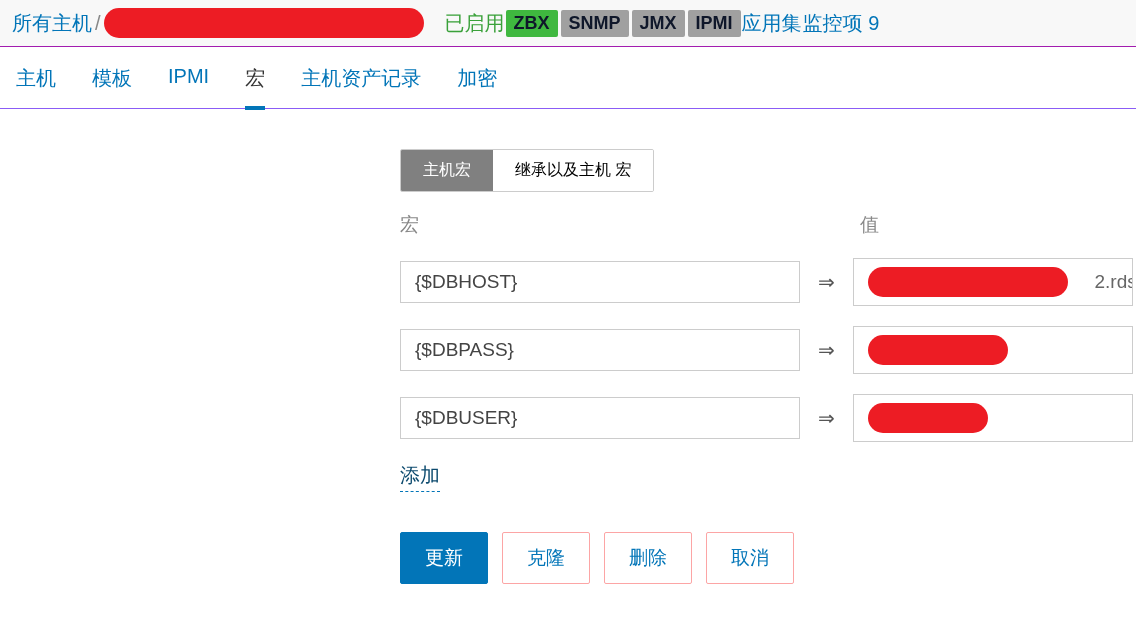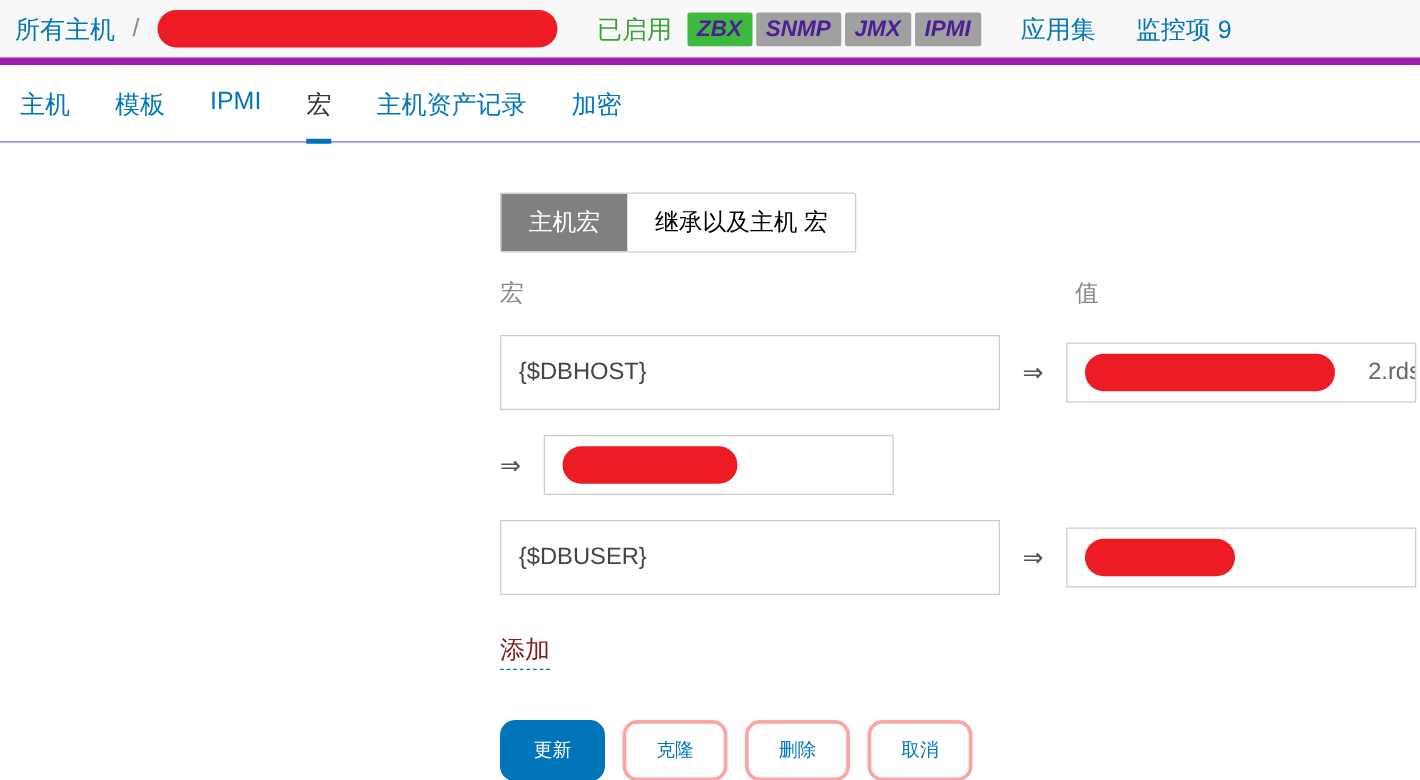--- a/index.html
+++ b/index.html
@@ -10,23 +10,23 @@
     body {
       font-family: -apple-system, BlinkMacSystemFont, "Segoe UI", Helvetica, Arial, sans-serif;
       background: #ffffff;
       font-size: 20px;
       color: #333;
     }
     .breadcrumb-bar {
       display: flex;
       align-items: center;
       padding: 8px 12px;
-      gap: 12px;
+      gap: 1px;
       background: #f8f8f8;
-      border-bottom: 6px solid #a21caf;
+      border-bottom: 1px solid #a21caf;
     }
     .breadcrumb-link {
       color: #0275b8;
       cursor: pointer;
     }
     .breadcrumb-sep {
       color: #888;
       margin: 0 2px;
     }
     .redacted-inline {
@@ -43,30 +43,28 @@
       margin-left: 20px;
     }
     .monitor-badges {
       display: flex;
       gap: 3px;
     }
     .badge {
       padding: 3px 8px;
       font-size: 18px;
       font-weight: 600;
-      color: #4c1d95;
+      color: #0f172a;
       border-radius: 2px;
-      font-style: italic;
     }
     .badge-zbx { background: #3fb83f; }
     .badge-gray { background: #a0a0a0; }
     .top-link {
       color: #0275b8;
       cursor: pointer;
-      margin-left: 20px;
     }
     .tabs {
       display: flex;
       gap: 36px;
       padding: 18px 12px 0 16px;
       border-bottom: 1px solid #8b5cf6;
     }
     .tab {
       padding-bottom: 14px;
       cursor: pointer;
@@ -85,21 +83,21 @@
     }
     .toggle-group {
       display: inline-flex;
       border: 1px solid #ccc;
       border-radius: 2px;
       overflow: hidden;
       width: fit-content;
     }
     .toggle-btn {
       padding: 10px 22px;
-      font-size: 19px;
+      font-size: 16px;
       cursor: pointer;
       background: #fff;
       border: none;
     }
     .toggle-active {
       background: #808080;
       color: #fff;
     }
     .macro-headers {
       display: flex;
@@ -109,21 +107,21 @@
     }
     .macro-headers .col1 { width: 400px; }
     .macro-headers .col2 { margin-left: 20px; }
     .macro-row {
       display: flex;
       align-items: center;
       gap: 18px;
     }
     .macro-input {
       width: 400px;
-      height: 60px;
+      height: 42px;
       border: 1px solid #ccc;
       padding: 17px 14px;
       font-size: 19px;
       color: #444;
     }
     .arrow {
       font-size: 20px;
       color: #555;
     }
     .value-input {
@@ -142,40 +140,40 @@
       background: #ed1c24;
       border-radius: 18px;
       height: 30px;
     }
     .value-text-suffix {
       color: #666;
       position: absolute;
       right: -5px;
     }
     .add-link {
-      color: #7f1d1d;
+      color: #0c4a6e;
       border-bottom: 1px dashed #0275b8;
       cursor: pointer;
       width: fit-content;
       padding-bottom: 2px;
-      margin-top: 10px;
+      margin-top: 0;
     }
     .action-buttons {
       display: flex;
       gap: 14px;
       margin-top: 20px;
     }
     .btn {
       padding: 12px 24px;
-      font-size: 15px;
-      border: 3px solid #fca5a5;
+      font-size: 19px;
+      border: 1px solid #fca5a5;
       background: #fff;
       color: #0275b8;
       cursor: pointer;
-      border-radius: 12px;
+      border-radius: 2px;
     }
     .btn-primary {
       background: #0275b8;
       color: #fff;
       border-color: #0275b8;
     }
   </style>
 </head>
 <body>
 
@@ -218,20 +216,21 @@
   <div class="macro-row">
     <input class="macro-input" value="{$DBHOST}" style="">
     <span class="arrow">⇒</span>
     <div class="value-input">
       <span class="value-redacted" style="width:200px;"></span>
       <span class="value-text-suffix">2.rds</span>
     </div>
   </div>
 
   <div class="macro-row">
+    <input class="macro-input" value="{$DBPASS}" style="">
     <span class="arrow">⇒</span>
     <div class="value-input">
       <span class="value-redacted" style="width:140px;"></span>
     </div>
   </div>
 
   <div class="macro-row">
     <input class="macro-input" value="{$DBUSER}" style="">
     <span class="arrow">⇒</span>
     <div class="value-input">

